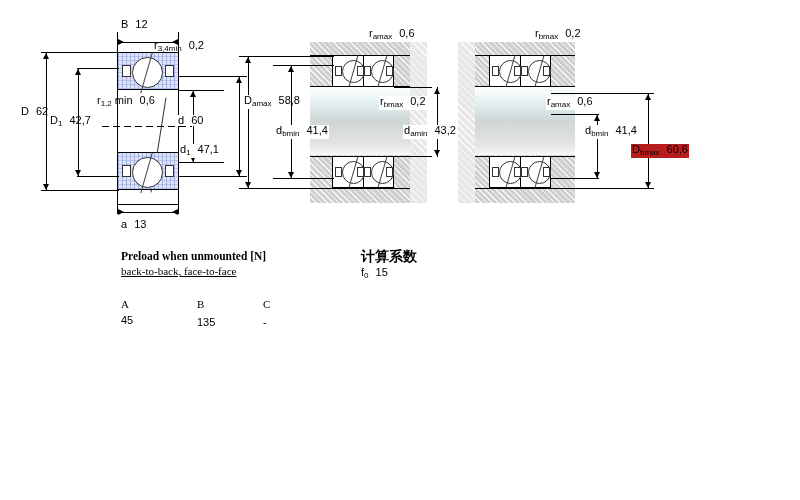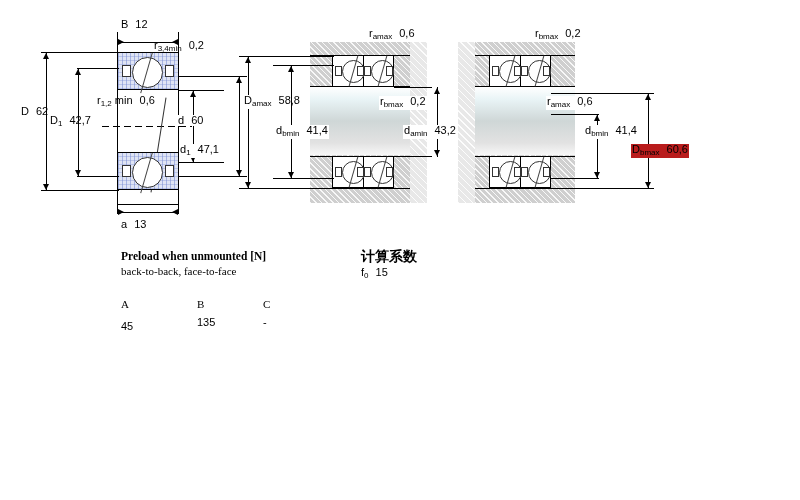--- a/index.html
+++ b/index.html
@@ -292,27 +292,27 @@
   <div class="vline" style="left:631px;top:93px;height:96px;"></div>
   <div class="arrU" style="left:628px;top:94px;"></div>
   <div class="arrD" style="left:628px;top:182px;"></div>
   <div class="lbl" style="left:614px;top:144px;background:#b91c1c;padding:0 1px;">
     <span>D</span><span class="sub">bmax</span><span class="val">60,6</span>
   </div>
 </div>
 
 <div class="abs" style="left:104px;top:250px;width:260px;height:90px;">
   <div class="txt-ser t-bold" style="position:absolute;left:0;top:0;font-size:11.5px;white-space:nowrap;">Preload when unmounted [N]</div>
-  <div class="txt-ser" style="position:absolute;left:0;top:15px;font-size:11px;white-space:nowrap;">back-to-back, face-to-face</div>
+  <div class="txt-ser" style="position:absolute;left:0;top:15px;font-size:11px;white-space:nowrap;text-decoration:underline;">back-to-back, face-to-face</div>
 
   <div class="txt-ser tbl-cell" style="left:0px;top:48px;">A</div>
   <div class="txt-ser tbl-cell" style="left:76px;top:48px;">B</div>
   <div class="txt-ser tbl-cell" style="left:142px;top:48px;">C</div>
 
-  <div class="tbl-cell" style="left:0px;top:70px;">45</div>
+  <div class="tbl-cell" style="left:0px;top:64px;">45</div>
   <div class="tbl-cell" style="left:76px;top:66px;">135</div>
   <div class="tbl-cell" style="left:142px;top:66px;">-</div>
 </div>
 
 <div class="abs" style="left:344px;top:248px;width:160px;height:44px;">
   <div class="cjk" style="position:absolute;left:0;top:0;white-space:nowrap;">计算系数</div>
   <div class="lbl" style="left:0;top:19px;font-size:11px;">
     <span>f</span><span class="sub">0</span><span class="val">15</span>
   </div>
 </div>

